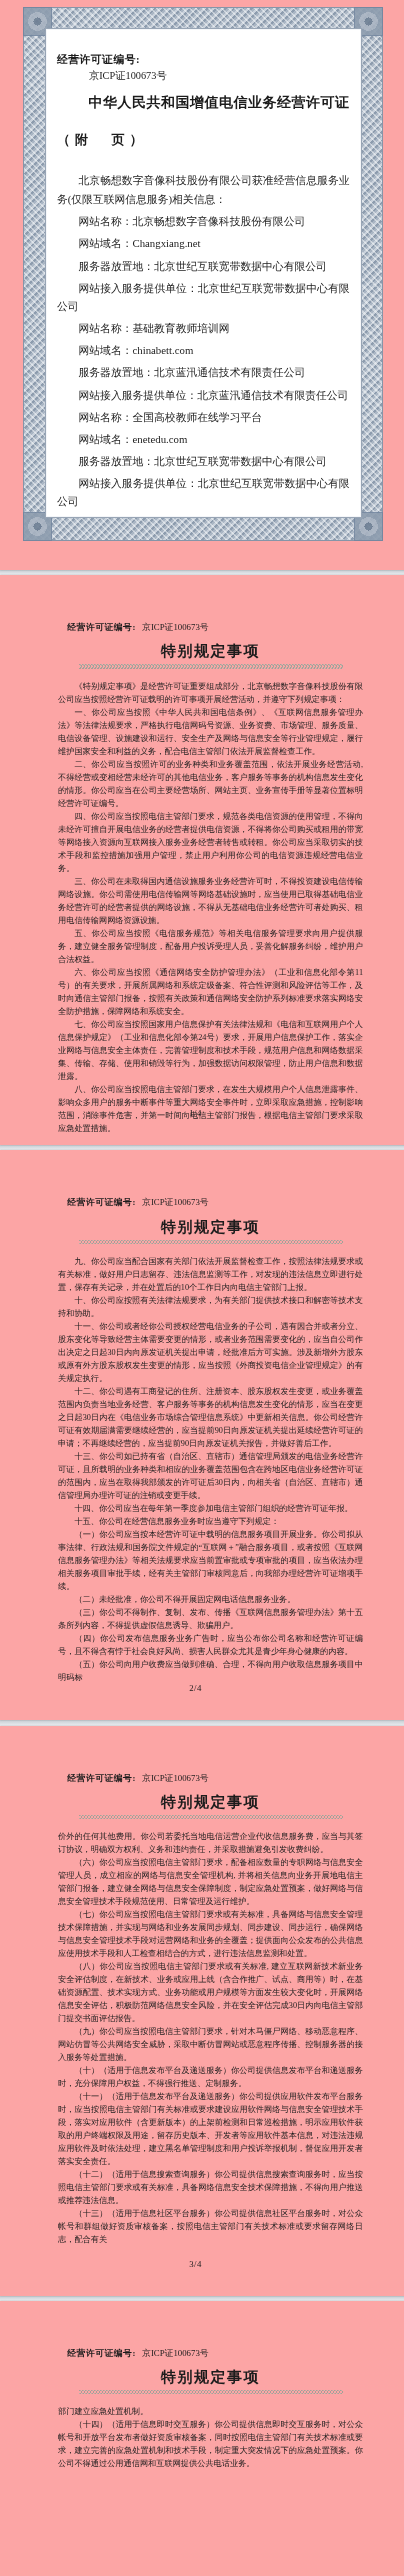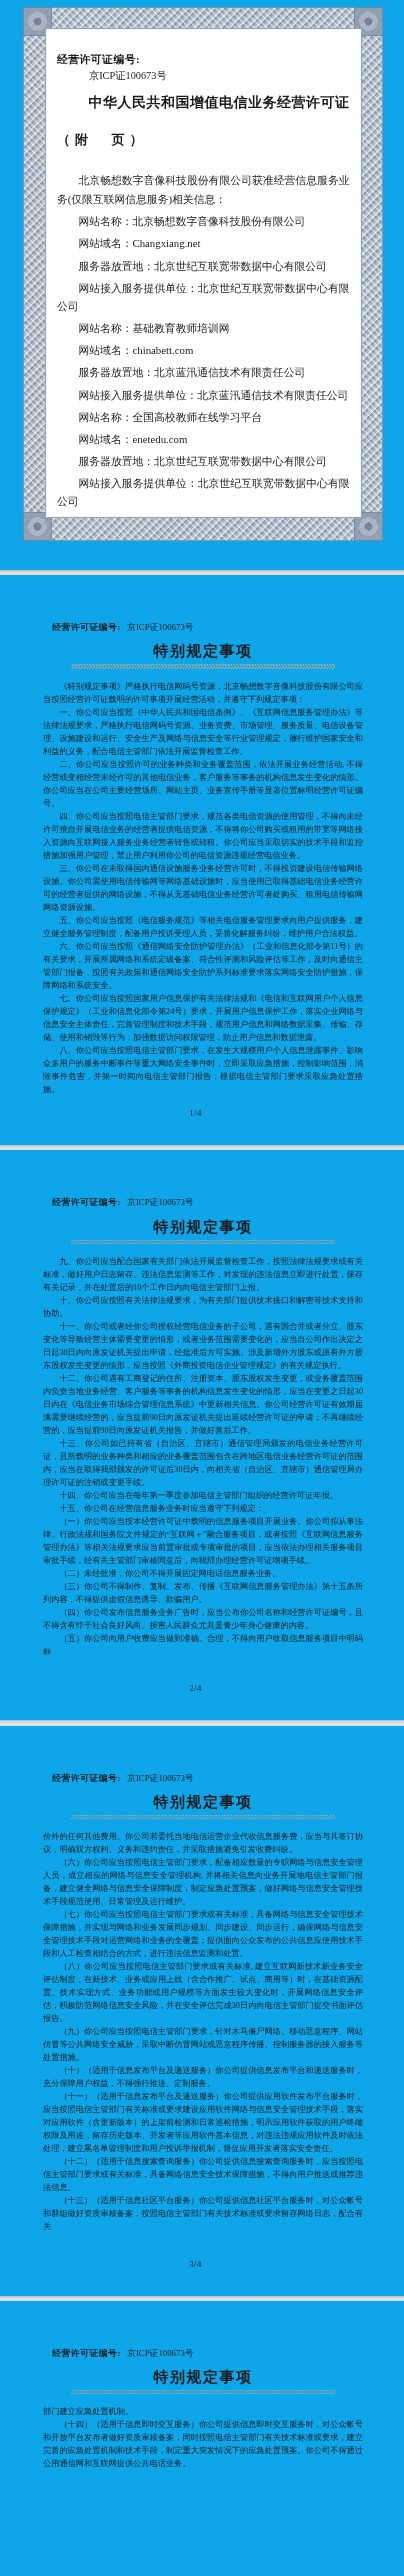--- a/index.html
+++ b/index.html
@@ -1,17 +1,17 @@
 <!DOCTYPE html>
 <html style="font-size:8.2px"><head>
 <meta charset="utf-8">
 <style>
   html,body{margin:0;padding:0;background:#eef0f2;}
   body{width:405px;font-family:"Liberation Serif","DejaVu Serif",serif;color:#1c1c1c;}
-  .sheet{width:405px;height:570px;background:#0ea5e9;position:relative;overflow:hidden;box-shadow:0 0 1.5px rgba(0,0,0,.25);}
+  .sheet{width:405px;height:570px;background:#fca5a5;position:relative;overflow:hidden;box-shadow:0 0 1.5px rgba(0,0,0,.25);}
   .sep{height:5.2px;background:linear-gradient(#c6ccd2,#eceef1);}
 
   
   .cert-frame{
     position:absolute;left:23px;right:21.6px;top:7.2px;bottom:29px;
     border:1px solid #8695a8;
     background:
       repeating-linear-gradient(45deg, rgba(255,255,255,.45) 0 1.5px, rgba(255,255,255,0) 1.5px 4.6px),
       repeating-linear-gradient(-45deg,#aab6c4 0 2.1px,#8d9cae 2.1px 4.1px,#c9d1db 4.1px 6.2px);
     padding:19.6px 20.6px 21.6px;
@@ -22,21 +22,21 @@
   .cert-inner{background:#fff;border:0.5px solid #98a5b5;box-shadow:inset 0 0 0 1px #f4f6f9;height:100%;box-sizing:border-box;padding:24px 11.3px 0;position:relative;}
   .c-label{font-size:10.8px;font-weight:bold;letter-spacing:0.5px;}
   .c-number{font-size:10.3px;margin-left:32px;margin-top:2.1px;font-family:"Liberation Serif","DejaVu Sans Mono",serif;}
   .c-title{font-size:14px;font-weight:bold;text-align:right;margin-top:11.3px;letter-spacing:0.5px;}
   .c-sub{font-size:13px;font-weight:bold;text-align:left;margin-top:19px;letter-spacing:5.2px;}
   .c-intro{font-size:10.8px;line-height:19px;text-indent:2em;margin:21.6px 0 0;text-align:justify;max-width:309px;}
   .c-fields{max-width:309px;}
   .c-fields p{font-size:10.8px;line-height:18.5px;text-indent:2em;margin:3.6px 0 0;text-align:justify;}
 
   
-  .ppage{padding:47px 42px 0 43px;box-sizing:border-box;}
+  .ppage{padding:47px 42px 0 58px;box-sizing:border-box;}
   .p-header{font-size:8.8px;margin:0 0 8.2px 9.3px;}
   .p-header .lbl{font-weight:bold;letter-spacing:0.5px;}
   .p-header .num{margin-left:4.1px;}
   .p-title{font-size:15px;font-weight:bold;text-align:center;letter-spacing:1.5px;margin:3.1px 0 3.1px;}
   .wave{height:4.1px;width:264px;margin:1px auto 11.3px;
     background:repeating-linear-gradient(120deg,#97a096 0 1px,transparent 1px 2.6px),
                repeating-linear-gradient(60deg,#aab3a8 0 1px,transparent 1px 2.6px);
     opacity:.85;}
   .p-body p{font-size:8.2px;line-height:13px;margin:0;text-align:justify;text-indent:2em;}
   .p-body p.noindent{text-indent:0;}
@@ -78,21 +78,21 @@
 <div class="sep"></div>
 
 <div class="sheet ppage">
   <div class="p-header">
     <span class="lbl">经营许可证编号:</span>
     <span class="num">京ICP证100673号</span>
   </div>
   <div class="p-title">特别规定事项</div>
   <div class="wave"></div>
   <div class="p-body">
-      <p>《特别规定事项》严格执行电信网码号资源，北京畅想数字音像科技股份有限公司应当按照经营许可证载明的许可事项开展经营活动，并遵守下列规定事项：</p>
+      <p>《特别规定事项》是经营许可证重要组成部分，北京畅想数字音像科技股份有限公司应当按照经营许可证载明的许可事项开展经营活动，并遵守下列规定事项：</p>
       <p>一、你公司应当按照《中华人民共和国电信条例》、《互联网信息服务管理办法》等法律法规要求，严格执行电信网码号资源、业务资费、市场管理、服务质量、电信设备管理、设施建设和运行、安全生产及网络与信息安全等行业管理规定，履行维护国家安全和利益的义务，配合电信主管部门依法开展监督检查工作。</p>
       <p>二、你公司应当按照许可的业务种类和业务覆盖范围，依法开展业务经营活动, 不得经营或变相经营未经许可的其他电信业务，客户服务等事务的机构信息发生变化的情形。你公司应当在公司主要经营场所、网站主页、业务宣传手册等显著位置标明经营许可证编号。</p>
       <p>四、你公司应当按照电信主管部门要求，规范各类电信资源的使用管理，不得向未经许可擅自开展电信业务的经营者提供电信资源，不得将你公司购买或租用的带宽等网络接入资源向互联网接入服务业务经营者转售或转租。你公司应当采取切实的技术手段和监控措施加强用户管理，禁止用户利用你公司的电信资源违规经营电信业务。</p>
       <p>三、你公司在未取得国内通信设施服务业务经营许可时，不得投资建设电信传输网络设施。你公司需使用电信传输网等网络基础设施时，应当使用已取得基础电信业务经营许可的经营者提供的网络设施，不得从无基础电信业务经营许可者处购买、租用电信传输网网络资源设施。</p>
       <p>五、你公司应当按照《电信服务规范》等相关电信服务管理要求向用户提供服务，建立健全服务管理制度，配备用户投诉受理人员，妥善化解服务纠纷，维护用户合法权益。</p>
       <p>六、你公司应当按照《通信网络安全防护管理办法》（工业和信息化部令第11号）的有关要求，开展所属网络和系统定级备案、符合性评测和风险评估等工作，及时向通信主管部门报备，按照有关政策和通信网络安全防护系列标准要求落实网络安全防护措施，保障网络和系统安全。</p>
       <p>七、你公司应当按照国家用户信息保护有关法律法规和《电信和互联网用户个人信息保护规定》（工业和信息化部令第24号）要求，开展用户信息保护工作，落实企业网络与信息安全主体责任，完善管理制度和技术手段，规范用户信息和网络数据采集、传输、存储、使用和销毁等行为，加强数据访问权限管理，防止用户信息和数据泄露。</p>
       <p>八、你公司应当按照电信主管部门要求，在发生大规模用户个人信息泄露事件、影响众多用户的服务中断事件等重大网络安全事件时，立即采取应急措施，控制影响范围，消除事件危害，并第一时间向电信主管部门报告，根据电信主管部门要求采取应急处置措施。</p>
     </div>
   <div class="pagenum">1/4</div>

